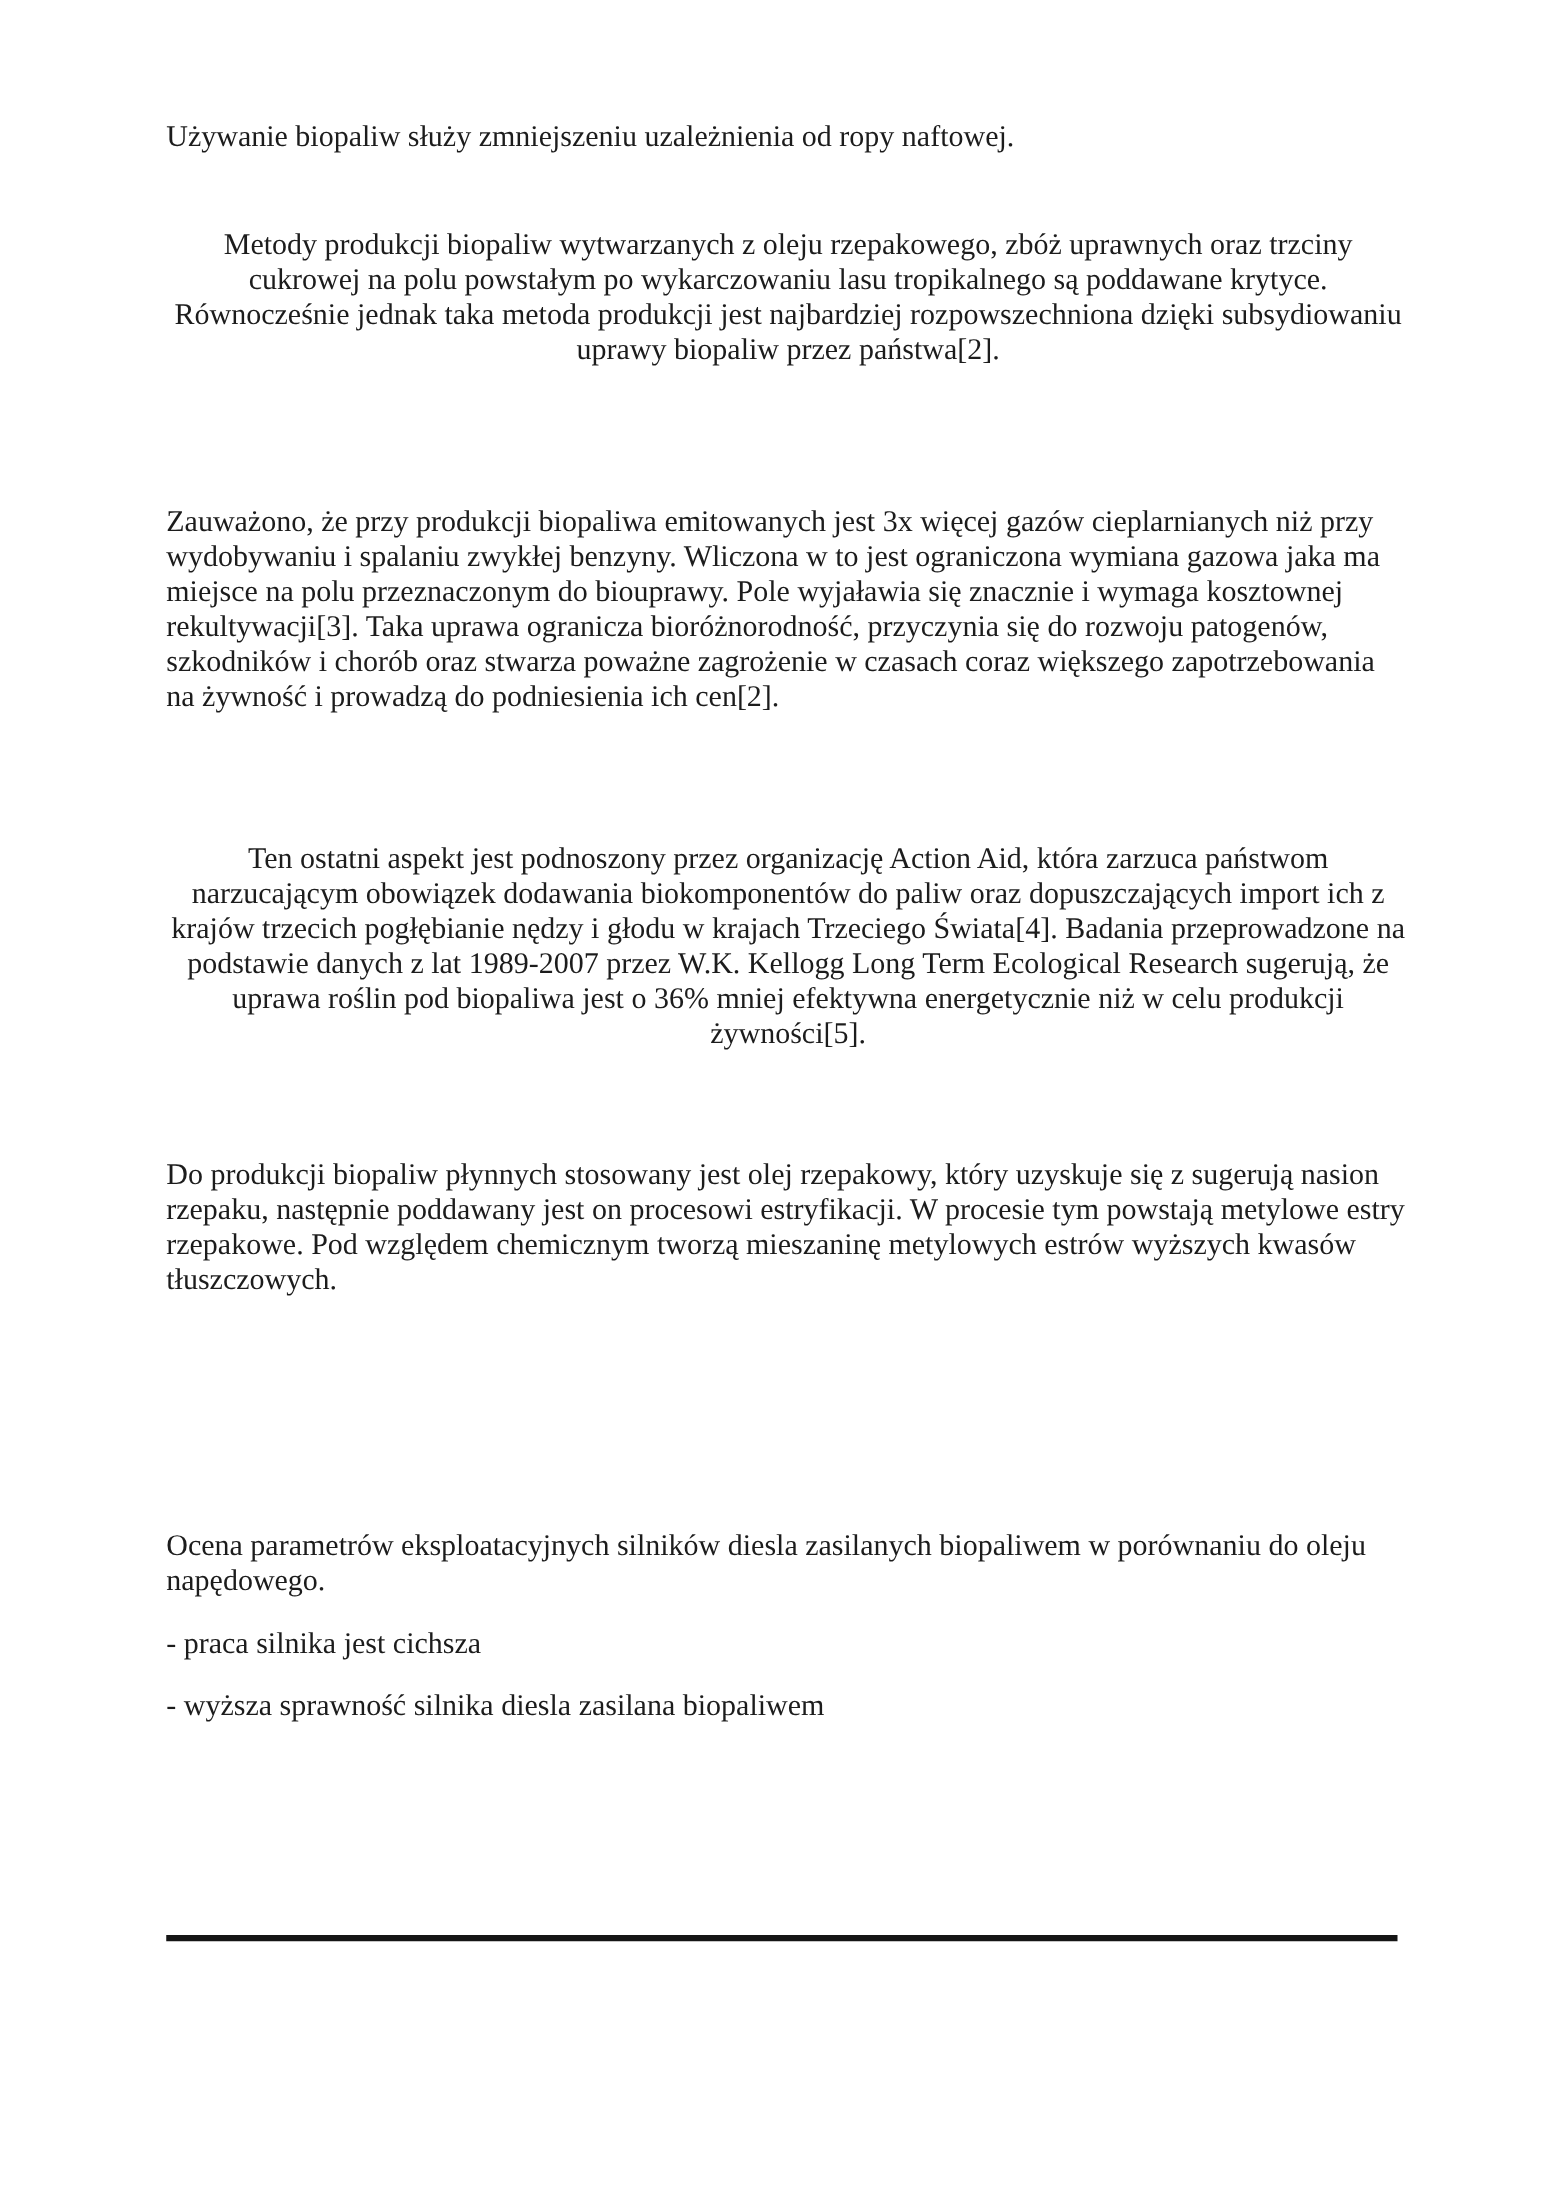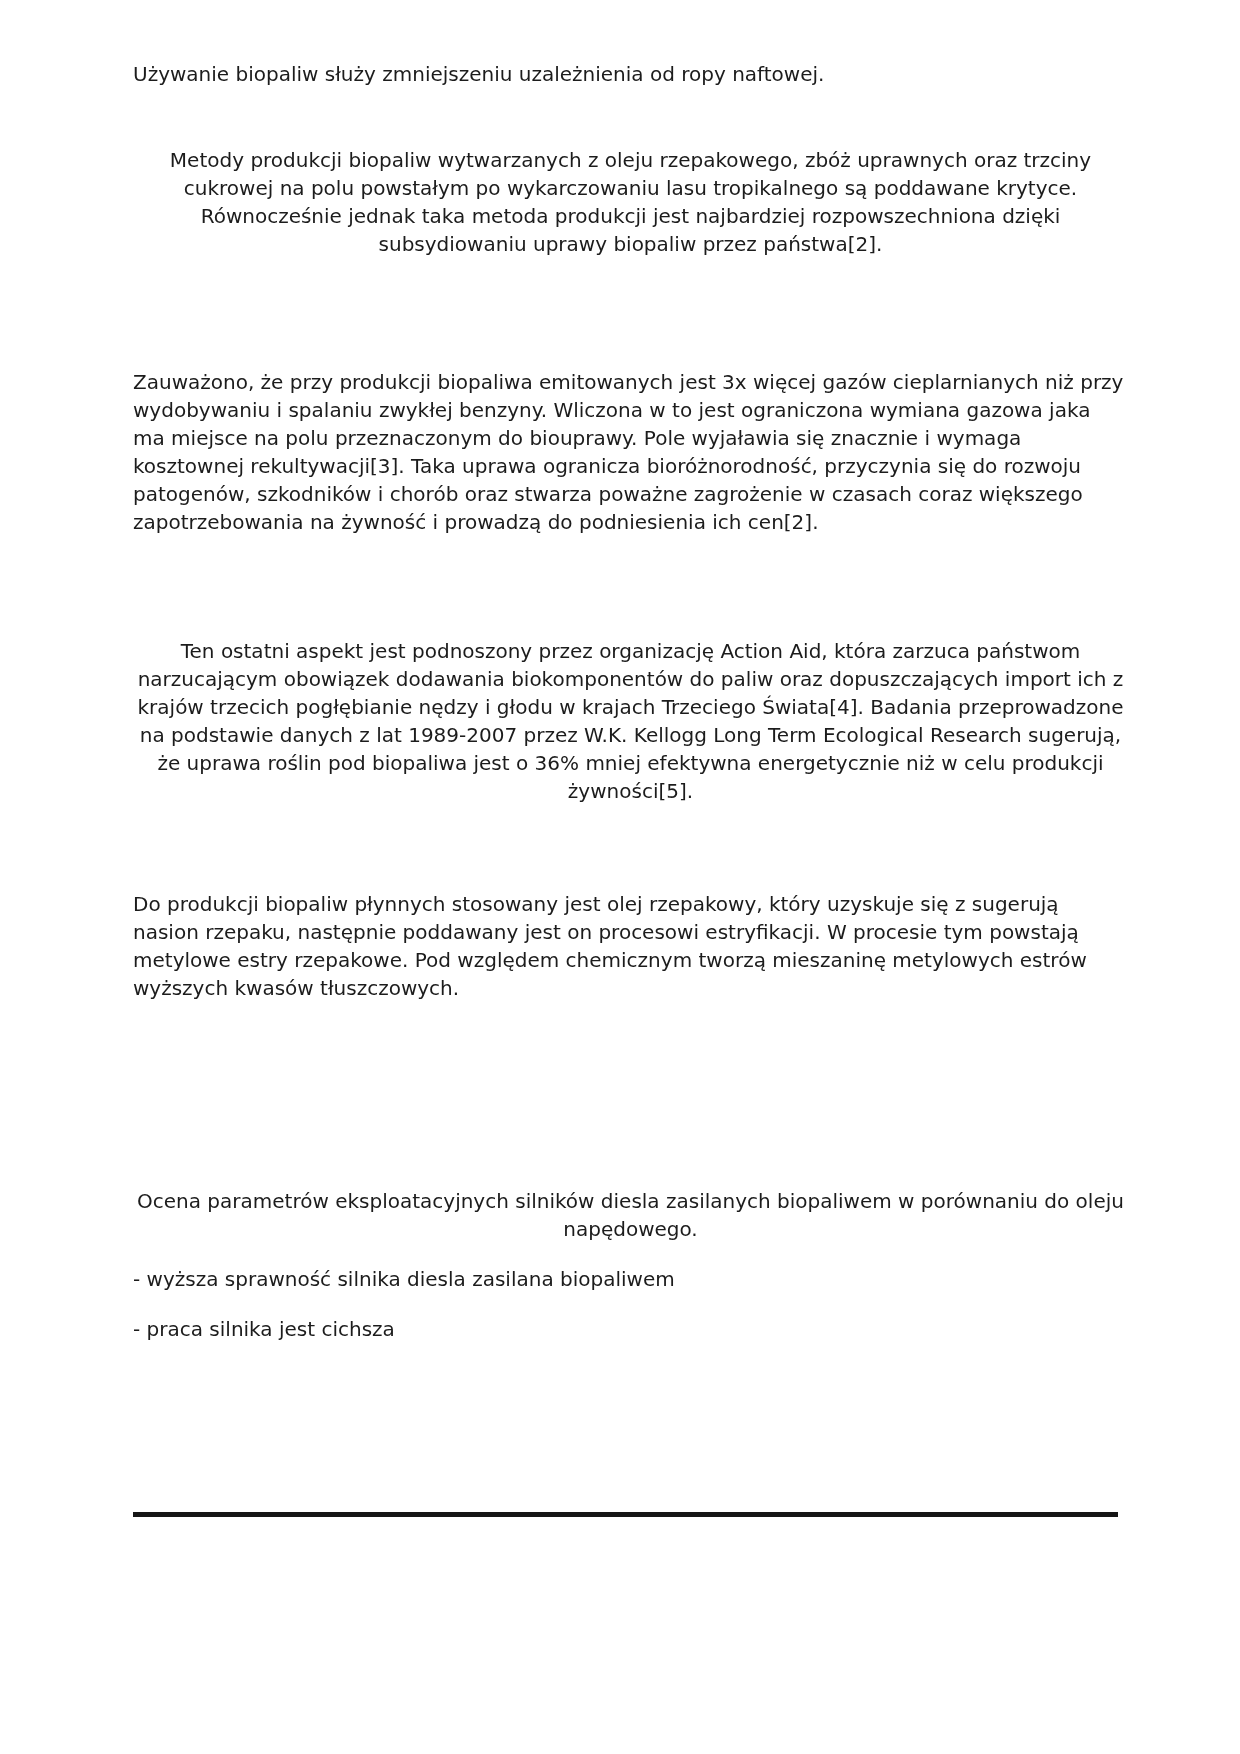--- a/index.html
+++ b/index.html
@@ -15,36 +15,37 @@
     font-family: "DejaVu Sans", "Liberation Sans", sans-serif;
   }
   .page {
     position: absolute;
     top: 0; left: 0;
     width: 1240px;
     height: 1754px;
     background: #ffffff;
   }
   .doc-body {
-    padding: 60px 110px 0 133px;
+    padding: 96px 110px 0 133px;
     width: 995px;
     color: #1c1c1c;
-    font-size: 20px;
+    font-size: 24px;
     line-height: 28px;
+    font-family: Liberation Serif, serif;
   }
   .doc-body p {
     margin: 0;
     padding: 0;
     max-width: 995px;
   }
   .gap-after-intro   { margin-top: 58px  !important; text-align: center; }
   .gap-large-1       { margin-top: 110px !important; }
   .gap-large-2       { margin-top: 101px !important; text-align: center; }
   .gap-large-3       { margin-top: 85px  !important; }
-  .gap-xlarge        { margin-top: 185px !important; text-align: center; }
+  .gap-xlarge        { margin-top: 185px !important; }
   .gap-before-list   { margin-top: 74px  !important; }
   .gap-list-item     { margin-top: 22px  !important; }
   .clipped-sliver {
     margin-top: 169px;
     height: 5px;
     width: 985px;
     overflow: hidden;
     background: #151515;
   }
 </style>
@@ -59,19 +60,19 @@
 
     <p class="gap-large-1">Zauważono, że przy produkcji biopaliwa emitowanych jest 3x więcej gazów cieplarnianych niż przy wydobywaniu i spalaniu zwykłej benzyny. Wliczona w to jest ograniczona wymiana gazowa jaka ma miejsce na polu przeznaczonym do biouprawy. Pole wyjaławia się znacznie i wymaga kosztownej rekultywacji[3]. Taka uprawa ogranicza bioróżnorodność, przyczynia się do rozwoju patogenów, szkodników i chorób oraz stwarza poważne zagrożenie w czasach coraz większego zapotrzebowania na żywność i prowadzą do podniesienia ich cen[2].</p>
 
     <p class="gap-large-2">Ten ostatni aspekt jest podnoszony przez organizację Action Aid, która zarzuca państwom narzucającym obowiązek dodawania biokomponentów do paliw oraz dopuszczających import ich z krajów trzecich pogłębianie nędzy i głodu w krajach Trzeciego Świata[4]. Badania przeprowadzone na podstawie danych z lat 1989-2007 przez W.K. Kellogg Long Term Ecological Research sugerują, że uprawa roślin pod biopaliwa jest o 36% mniej efektywna energetycznie niż w celu produkcji żywności[5].</p>
 
     <p class="gap-large-3">Do produkcji biopaliw płynnych stosowany jest olej rzepakowy, który uzyskuje się z sugerują nasion rzepaku, następnie poddawany jest on procesowi estryfikacji. W procesie tym powstają metylowe estry rzepakowe. Pod względem chemicznym tworzą mieszaninę metylowych estrów wyższych kwasów tłuszczowych.</p>
 
     <p class="gap-xlarge">Ocena parametrów eksploatacyjnych silników diesla zasilanych biopaliwem w porównaniu do oleju napędowego.</p>
 
 
+    <p class="gap-list-item">- praca silnika jest cichsza</p>
+
     <p class="gap-list-item">- wyższa sprawność silnika diesla zasilana biopaliwem</p>
-
-    <p class="gap-list-item">- praca silnika jest cichsza</p>
 
     <div class="clipped-sliver"></div>
   </div>
 </div>
 
 </body></html>

